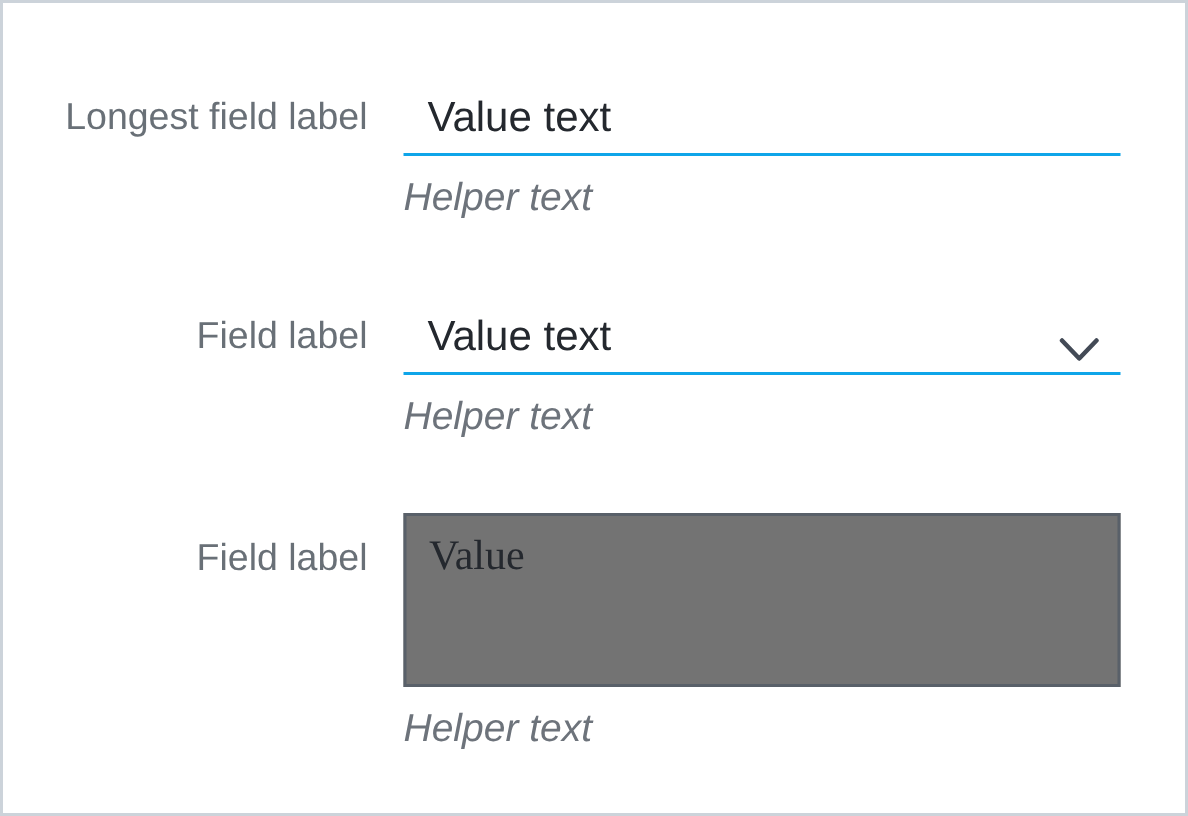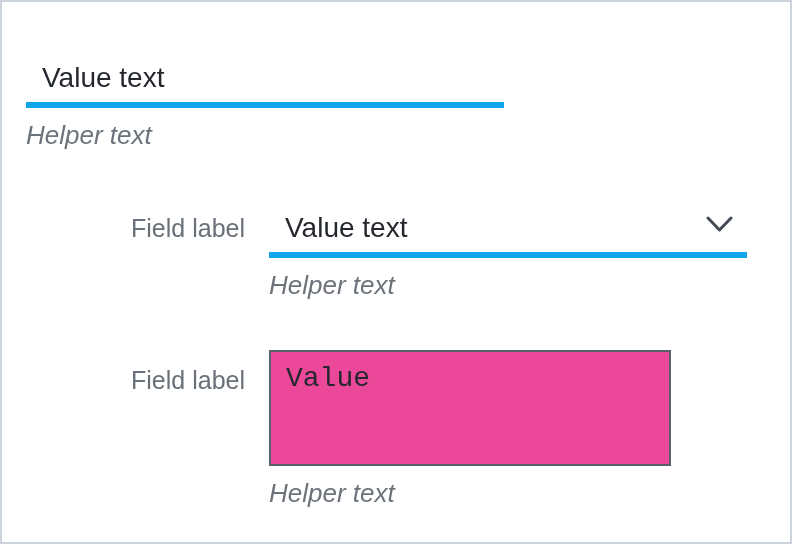--- a/index.html
+++ b/index.html
@@ -23,22 +23,22 @@
     line-height: 36px;
     color: #697077;
     padding-top: 2px;
   }
   .g3 .label-col { padding-top: 12px; }
 
   .input-col { margin-left: 24px; width: 478px; flex: 0 0 478px; }
 
   .value-line {
     display: flex;
-    align-items: flex-start;
-    border-bottom: 6px solid #0ea5e9;
+    align-items: flex-end;
+    border-bottom: 2px solid #0ea5e9;
     padding: 2px 0 6px 16px;
   }
   .value-text, .text-input {
     font-family: inherit;
     font-size: 28px;
     line-height: 36px;
     color: #24282e;
   }
   .text-input {
     border: none;
@@ -46,47 +46,48 @@
     background: transparent;
     width: 100%;
     padding: 0;
   }
   .select-line { padding-right: 14px; cursor: pointer; }
   .select-line .value-text { flex: 1; }
   .chevron { margin-top: 6px; flex: 0 0 auto; }
 
   .textarea-field {
     display: block;
-    width: 402px;
+    width: 478px;
     height: 116px;
     border: 2px solid #596069;
     padding: 9px 15px;
-    font-family: Liberation Mono, monospace;
+    font-family: Liberation Serif, serif;
     font-size: 28px;
     line-height: 36px;
     color: #24282e;
     resize: none;
     outline: none;
-    background: #ec4899;
+    background: #737373;
   }
 
   .helper {
     margin-top: 12px;
     font-size: 26px;
     line-height: 30px;
     font-style: italic;
     color: #6d737b;
   }
 </style>
 </head>
 <body>
 
 <div class="form">
 
   <div class="field-group g1">
+    <div class="label-col">Longest field label</div>
     <div class="input-col">
       <div class="value-line">
         <input class="text-input" type="text" value="Value text" style="">
       </div>
       <div class="helper">Helper text</div>
     </div>
   </div>
 
   <div class="field-group g2">
     <div class="label-col">Field label</div>

